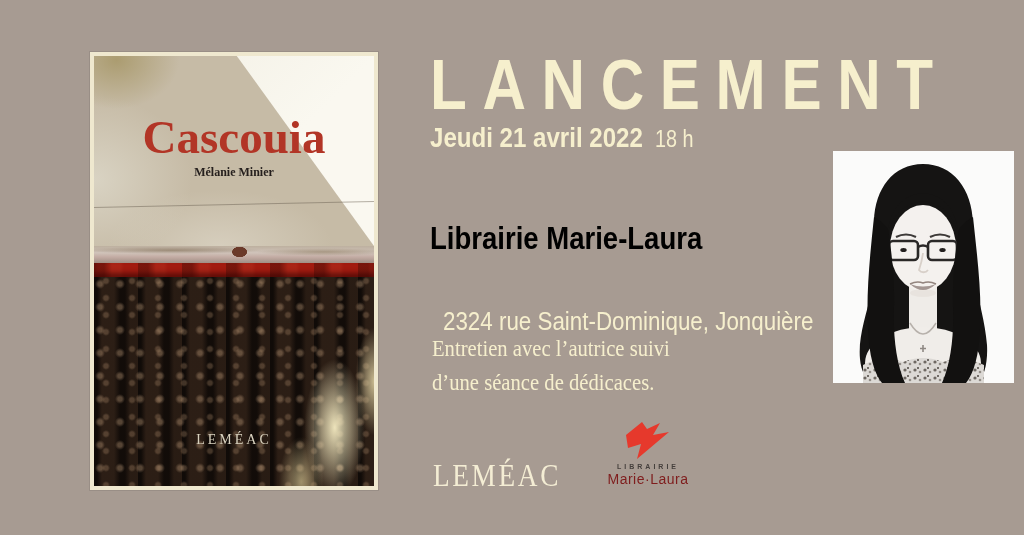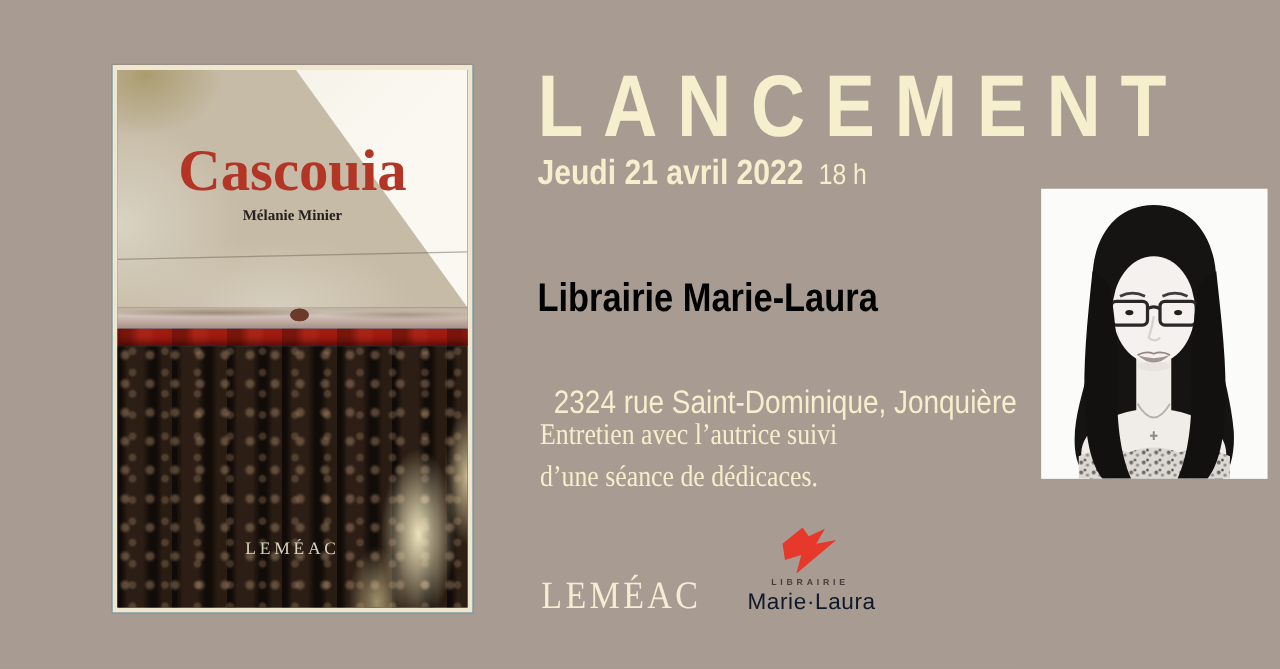--- a/index.html
+++ b/index.html
@@ -106,21 +106,21 @@
   }
   .ml-logo{
     position:absolute;left:598px;top:420px;width:100px;text-align:center;
   }
   .ml-logo svg{display:block;margin:0 auto;}
   .ml-librairie{
     margin-top:3px;font-size:7px;font-weight:bold;letter-spacing:3px;
     color:#453f3c;
   }
   .ml-name{
-    margin-top:1px;font-size:18px;color:#0f172a;letter-spacing:0.5px;
+    margin-top:1px;font-size:14px;color:#7f1d1d;letter-spacing:0.5px;
   }
 
   
   .photo-frame{
     position:absolute;left:833px;top:151px;width:181px;height:232px;
     background:#fbfbfa;overflow:hidden;
   }
   .photo-frame svg{display:block;width:100%;height:100%;}
 </style>
 </head>

